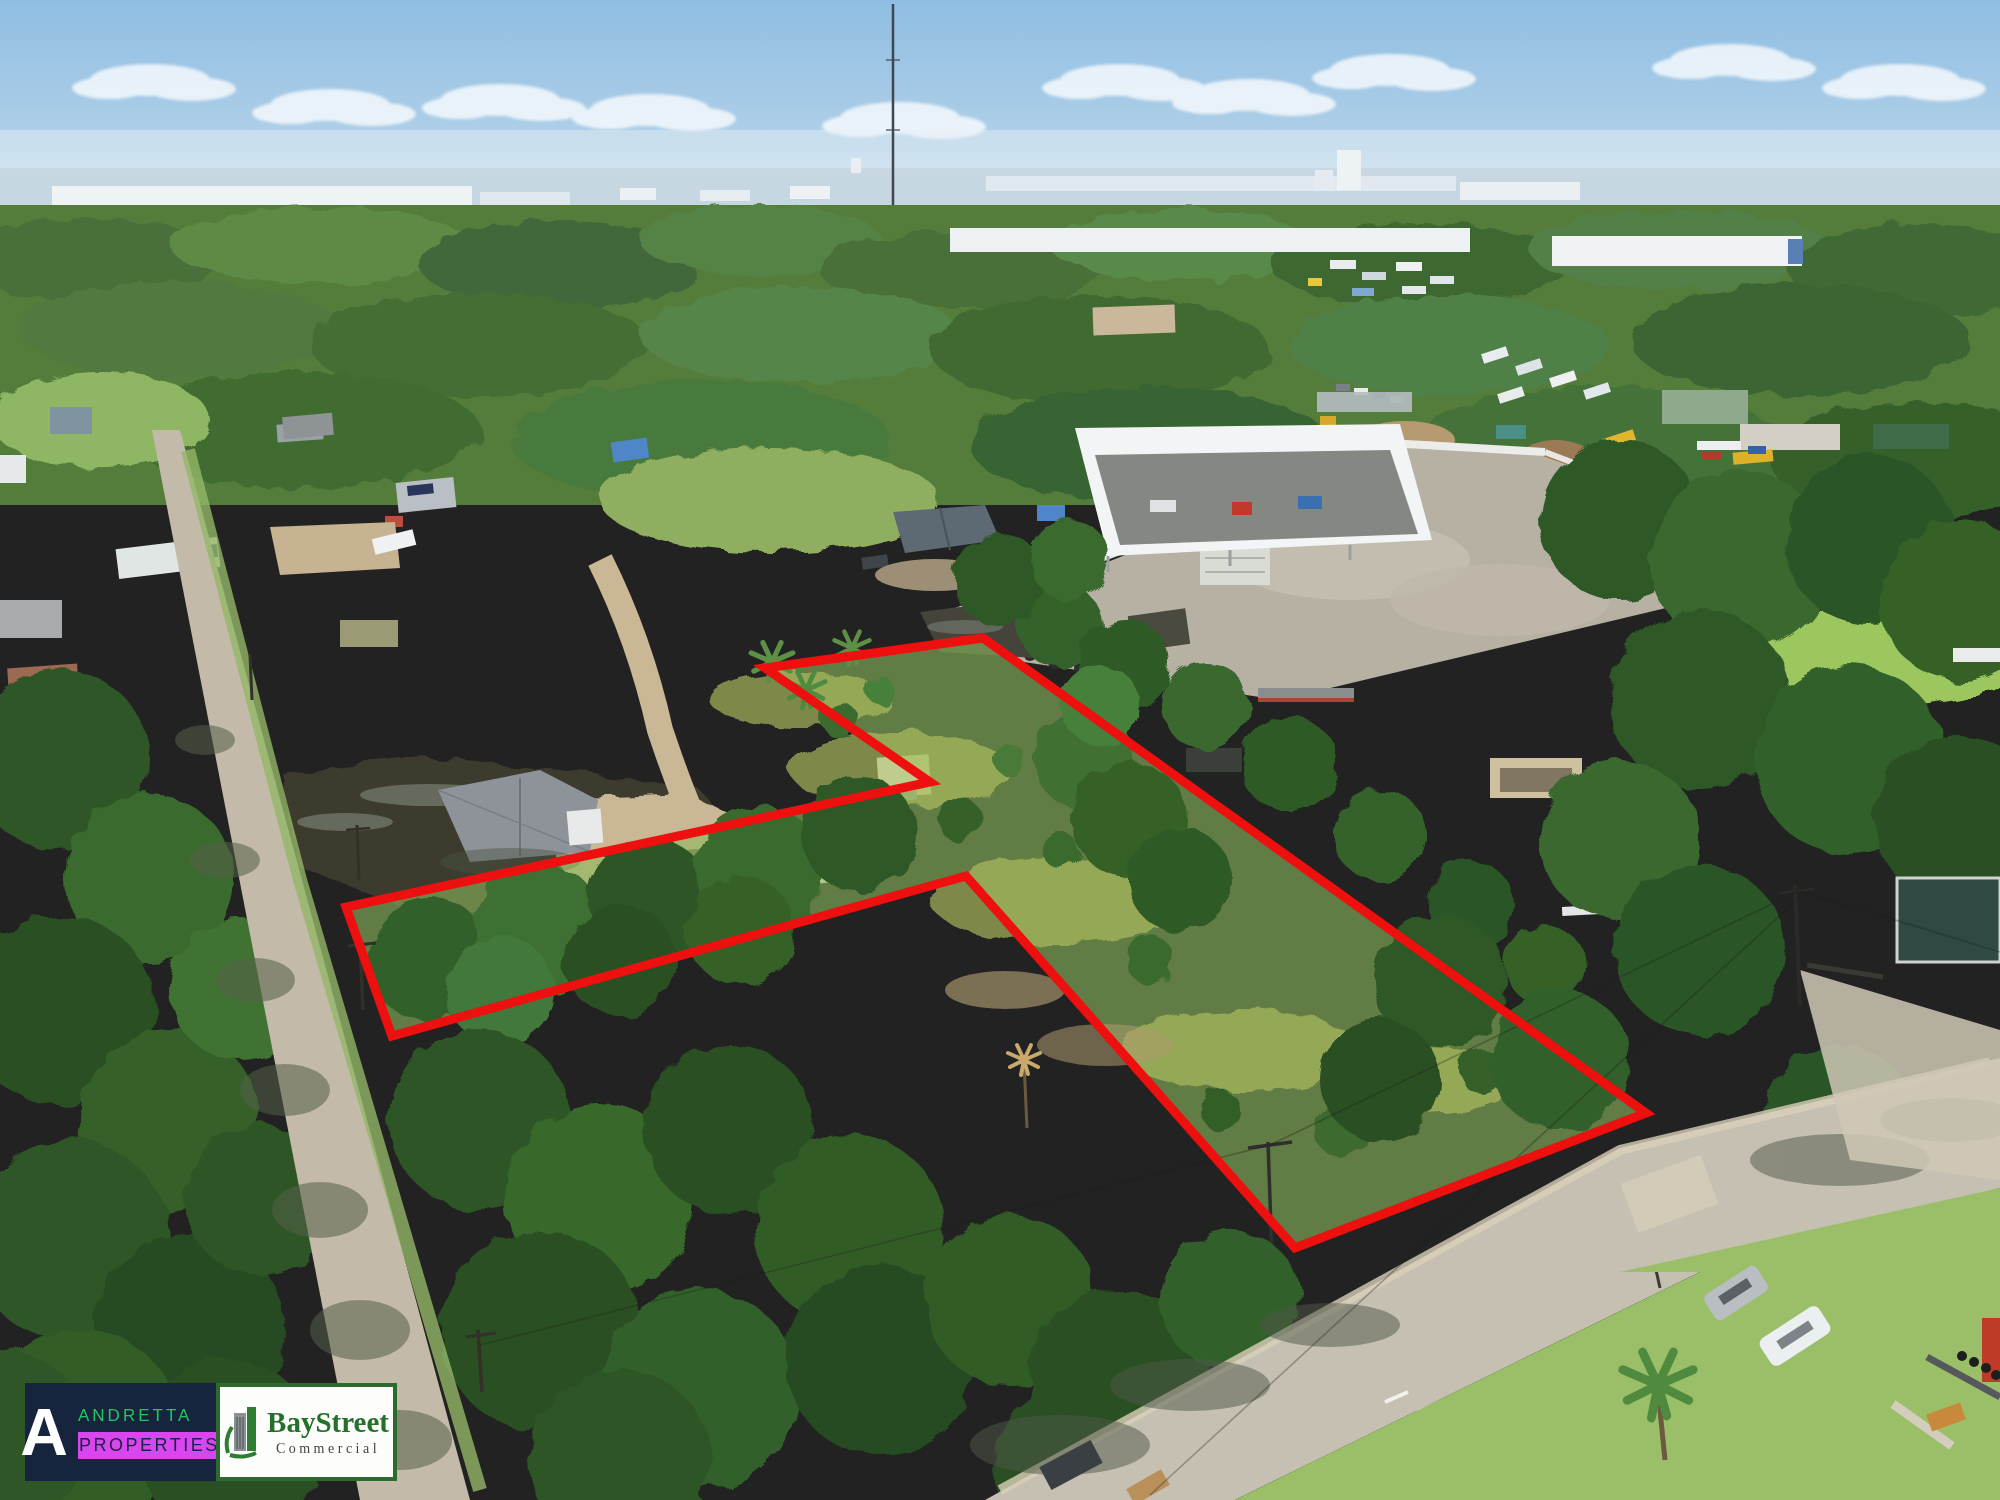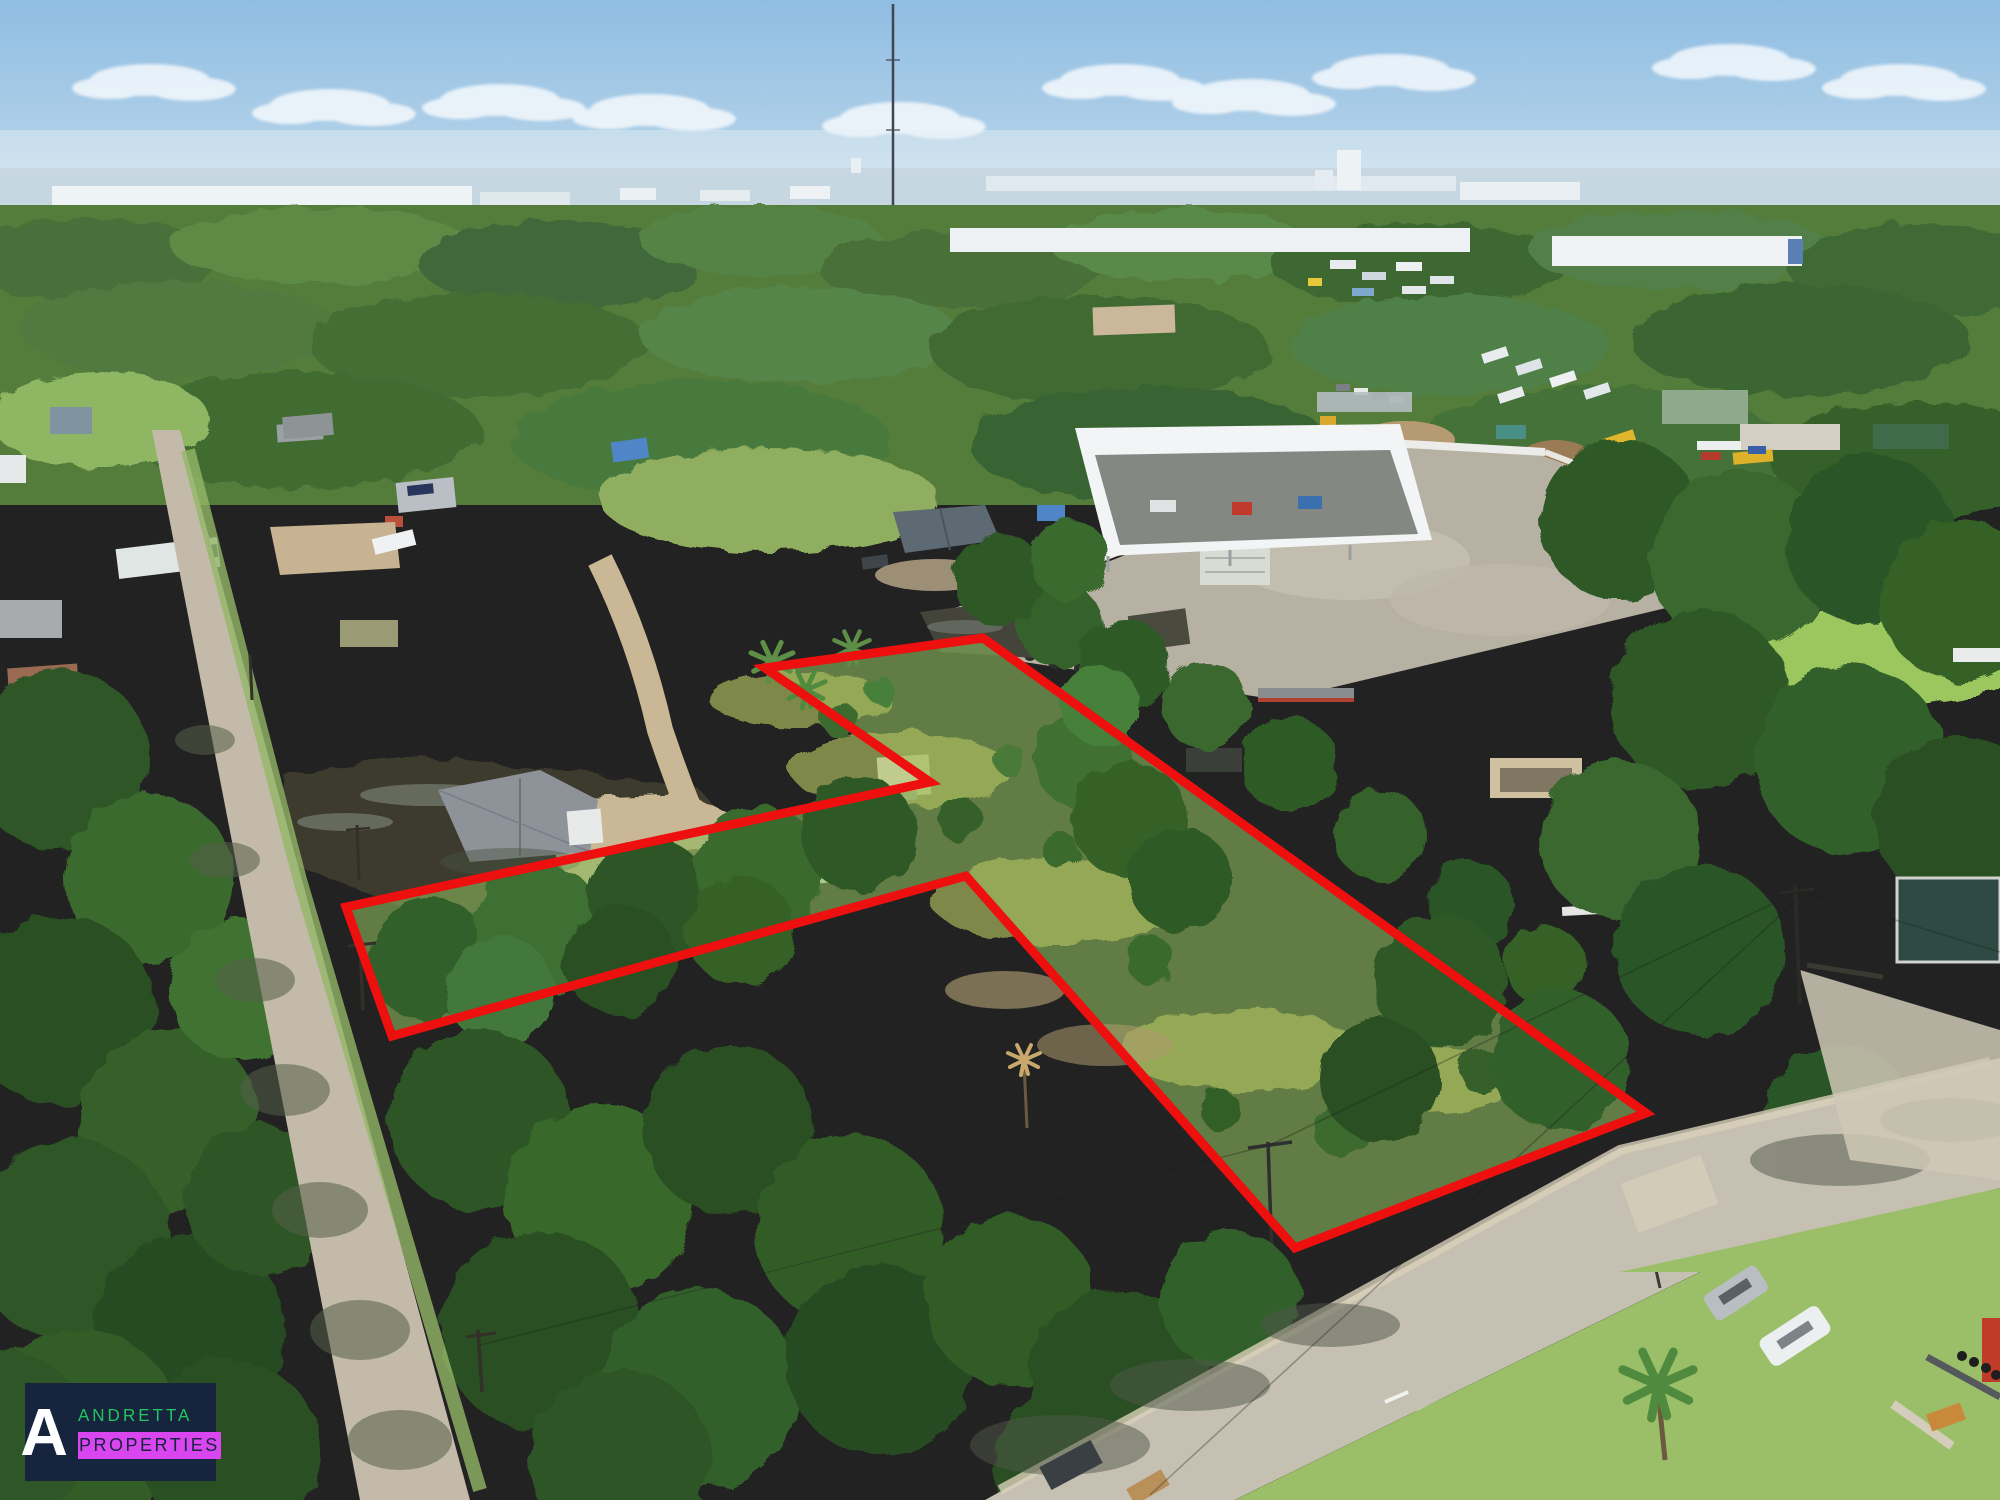--- a/index.html
+++ b/index.html
@@ -472,13 +472,28 @@
   <polygon id="boundary" points="765,668 983,638 1646,1113 1295,1248 966,876 392,1036 346,907 930,782" fill="none" stroke="#ee0f0f" stroke-width="9" stroke-linejoin="miter"></polygon>
 </svg>
 
   <div class="logo-navy" style="background: rgb(23, 36, 62);">
     <div class="mono">A</div>
     <div class="col">
       <div class="nm">ANDRETTA</div>
       <div class="dv">PROPERTIES</div>
     </div>
   </div>
+  <div class="logo-bay" style="border-color: rgb(44, 106, 46);">
+    <svg width="36" height="54" viewBox="0 0 36 54">
+      <path d="M4,48 Q0,34 8,22" stroke="#2e7d33" stroke-width="4" fill="none"></path>
+      <rect x="10" y="8" width="12" height="38" fill="#8a9296"></rect>
+      <line x1="13" y1="12" x2="13" y2="44" stroke="#5d6569" stroke-width="1.5"></line>
+      <line x1="16" y1="12" x2="16" y2="44" stroke="#5d6569" stroke-width="1.5"></line>
+      <line x1="19" y1="12" x2="19" y2="44" stroke="#5d6569" stroke-width="1.5"></line>
+      <rect x="23" y="2" width="9" height="44" fill="#2e7d33"></rect>
+      <path d="M6,50 Q18,54 32,48" stroke="#2e7d33" stroke-width="4" fill="none"></path>
+    </svg>
+    <div class="txt">
+      <div class="bs" style="color: rgb(37, 112, 42);">BayStreet</div>
+      <div class="cm">Commercial</div>
+    </div>
+  </div>
 </div>
 
 </body></html>

